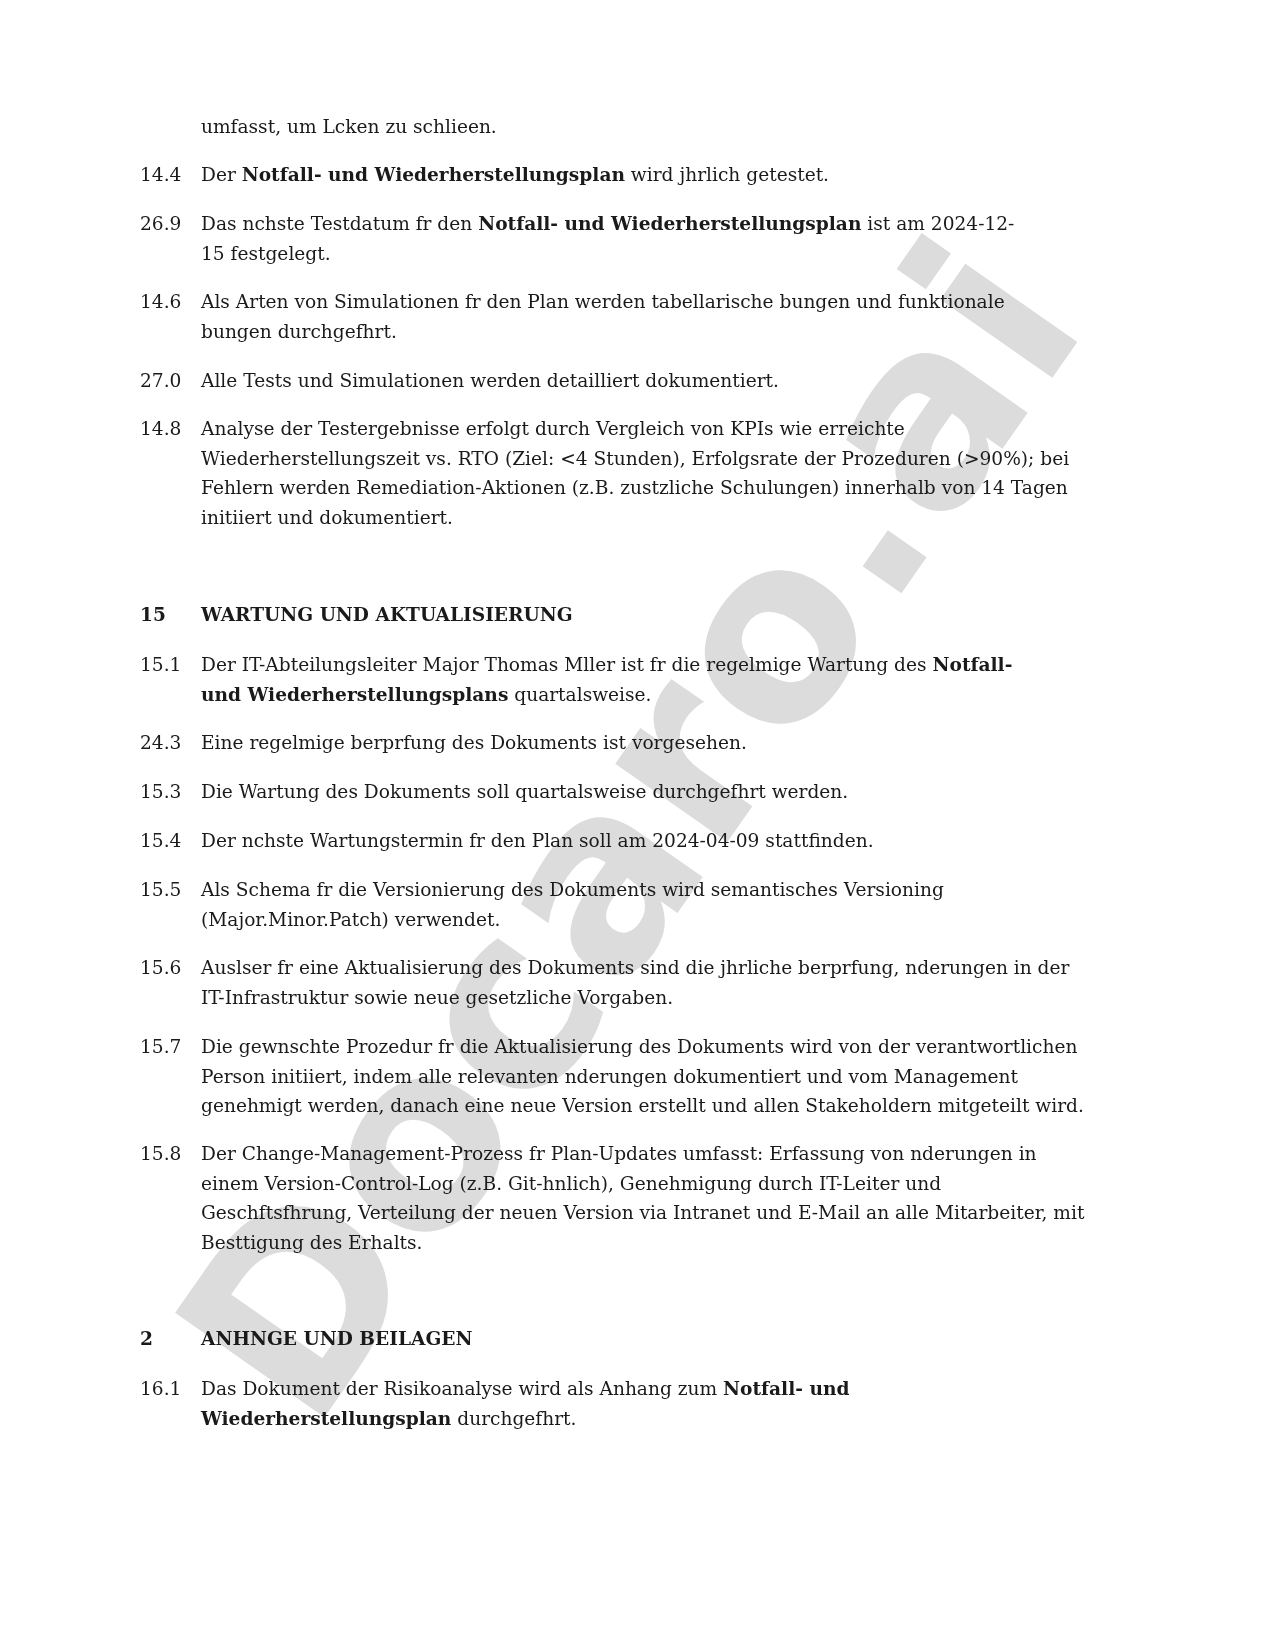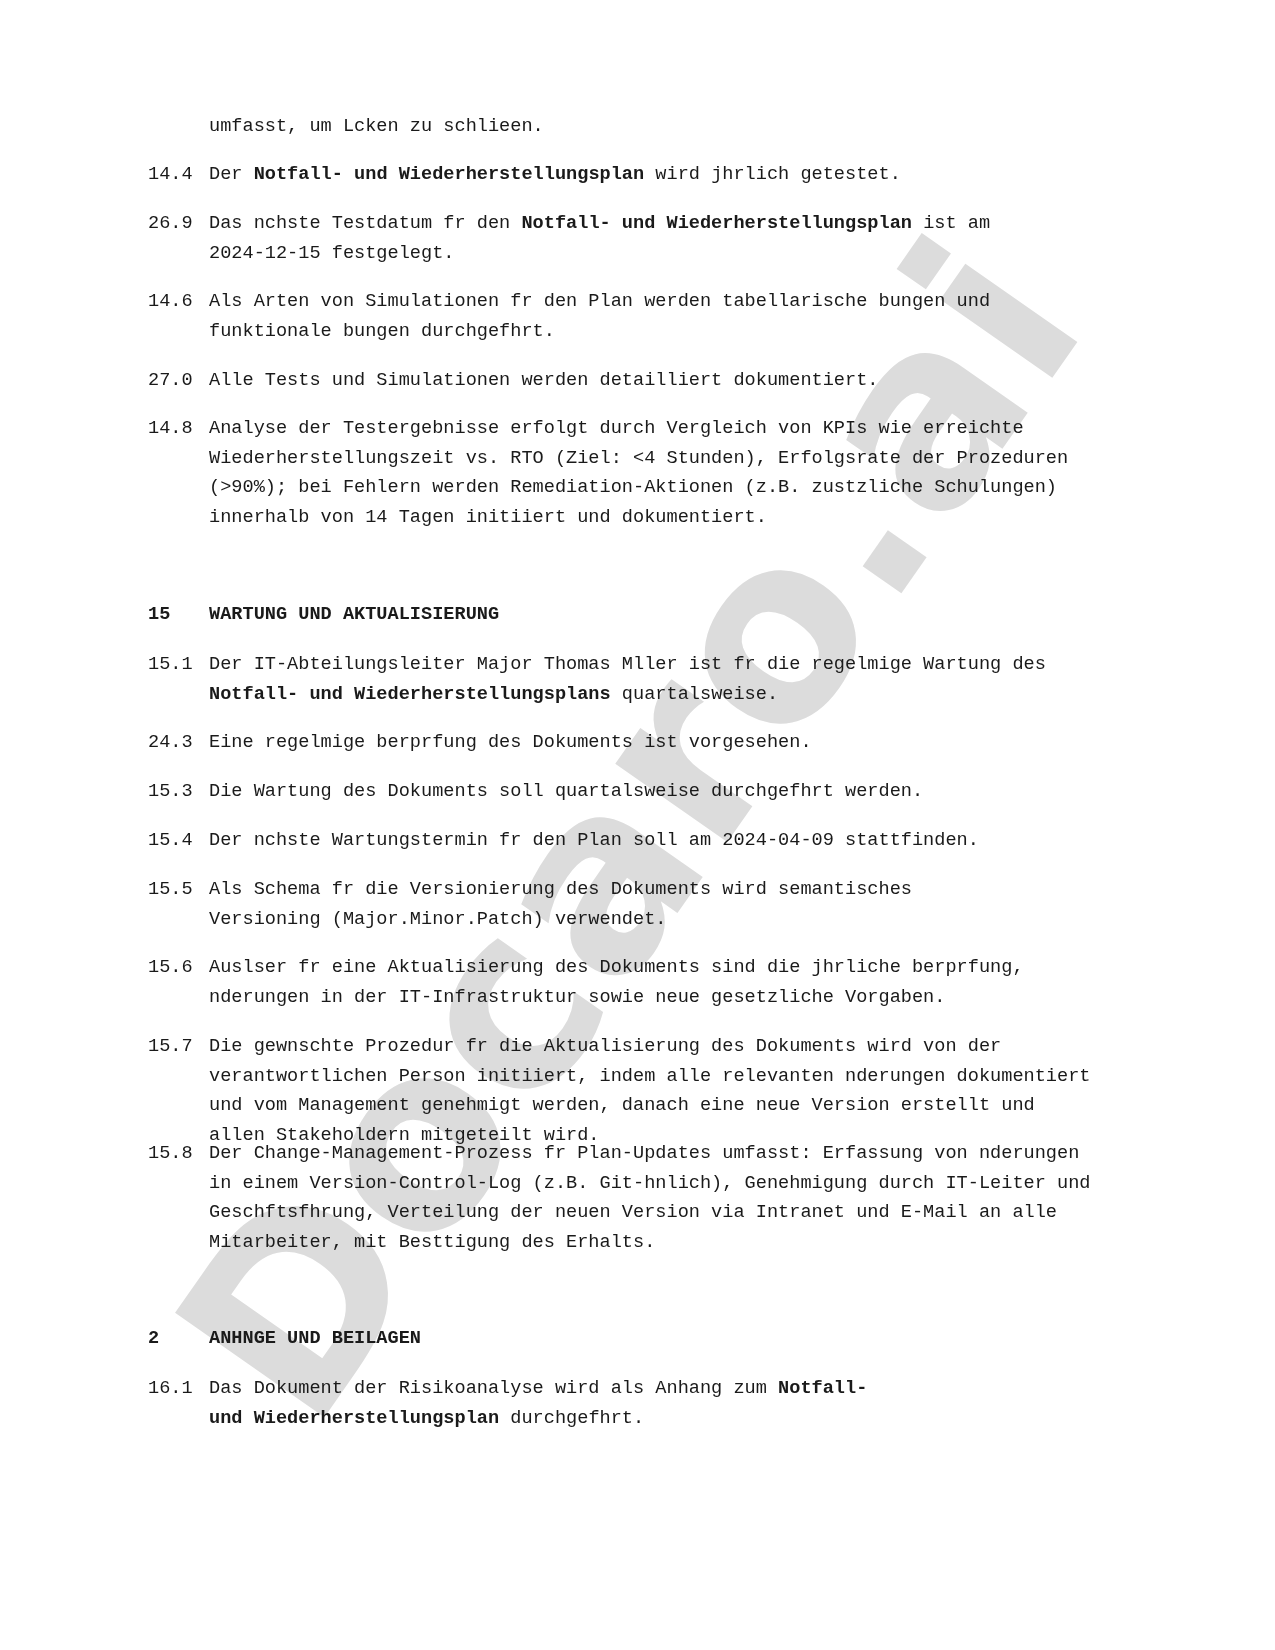--- a/index.html
+++ b/index.html
@@ -14,21 +14,21 @@
     transform: translate(-50%, -50%) rotate(-55deg);
     font-family: "DejaVu Sans", "Liberation Sans", sans-serif;
     font-weight: bold;
     font-size: 250px;
     color: #dcdcdc;
     white-space: nowrap;
     letter-spacing: 2px;
     z-index: 0;
     user-select: none;
   }
-  .page { position: absolute; left: 12px; top: 0; width: 1239px; height: 1650px; z-index: 1; font-family: Liberation Mono, monospace; }
+  .page { position: absolute; left: 4px; top: 0; width: 1239px; height: 1650px; z-index: 1; }
   .item {
     position: absolute; left: 0; width: 1275px;
     font-size: 18.6px; line-height: 29.5px;
   }
   .num { position: absolute; left: 136px; width: 50px; }
   .txt { position: absolute; left: 197px; width: 930px; }
   .heading { font-weight: bold; }
   .heading .num { left: 136px; width: 48px; text-align: left; }
   b { font-weight: bold; }
 </style>

